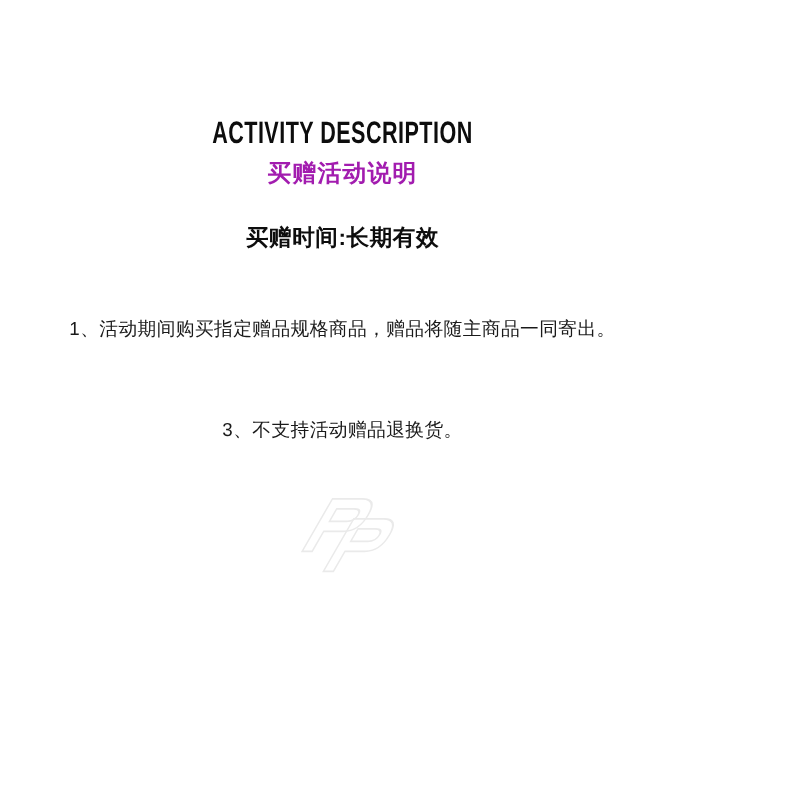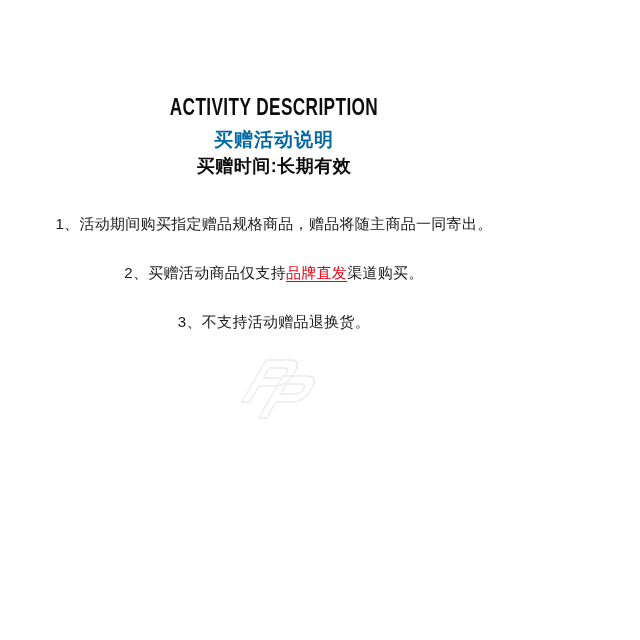--- a/index.html
+++ b/index.html
@@ -33,23 +33,24 @@
     transform: scaleX(0.75) scaleY(1.08);
     transform-origin: center top;
     white-space: nowrap;
   }
   .title-cn {
     margin-top: 10px;
     font-size: 19px;
     line-height: 1.4;
     font-weight: 700;
     letter-spacing: 1px;
-    color: #0369a1;
+    color: #a21caf;
   }
   .validity {
+    margin-top: 24px;
     font-size: 18px;
     line-height: 1.4;
     font-weight: 700;
     letter-spacing: 0.5px;
     color: #0d0d0d;
   }
   .rules-heading {
     margin-top: 22px;
     font-size: 25px;
     line-height: 1.35;
@@ -62,21 +63,21 @@
     display: flex;
     flex-direction: column;
     gap: 28px;
     font-size: 15px;
     line-height: 1.4;
     font-weight: 500;
     color: #1a1a1a;
     letter-spacing: 0.3px;
   }
   .rule {
-    margin: 0;
+    margin: 16px;
     white-space: nowrap;
   }
   .hl {
     color: #e60012;
     text-decoration: underline;
     text-underline-offset: 3px;
     text-decoration-thickness: 1px;
   }
   .watermark {
     margin-top: 26px;
@@ -92,23 +93,20 @@
   <div class="title-cn">买赠活动说明</div>
 
   <div class="validity">买赠时间:长期有效</div>
 
 
   <div class="rules">
     <p class="rule">
       <span>1、活动期间购买指定赠品规格商品，赠品将随主商品一同寄出。</span>
     </p>
     <p class="rule">
-      <span>2、买赠活动商品仅支持</span><span class="hl">品牌直发</span><span>渠道购买。</span>
-    </p>
-    <p class="rule">
       <span>3、不支持活动赠品退换货。</span>
     </p>
   </div>
 
   <div class="watermark">
     <svg width="96" height="64" viewBox="0 0 96 64" fill="none" xmlns="http://www.w3.org/2000/svg">
       <g stroke="#eaeaea" stroke-width="1.4" fill="none">
         <g transform="translate(40,2) skewX(-30)">
           <path d="M0 0 H24 Q36 0 36 13 Q36 26 24 26 H8 V42 H0 Z"></path>
           <path d="M8 8 H22 Q28 8 28 13 Q28 18 22 18 H8 Z"></path>

